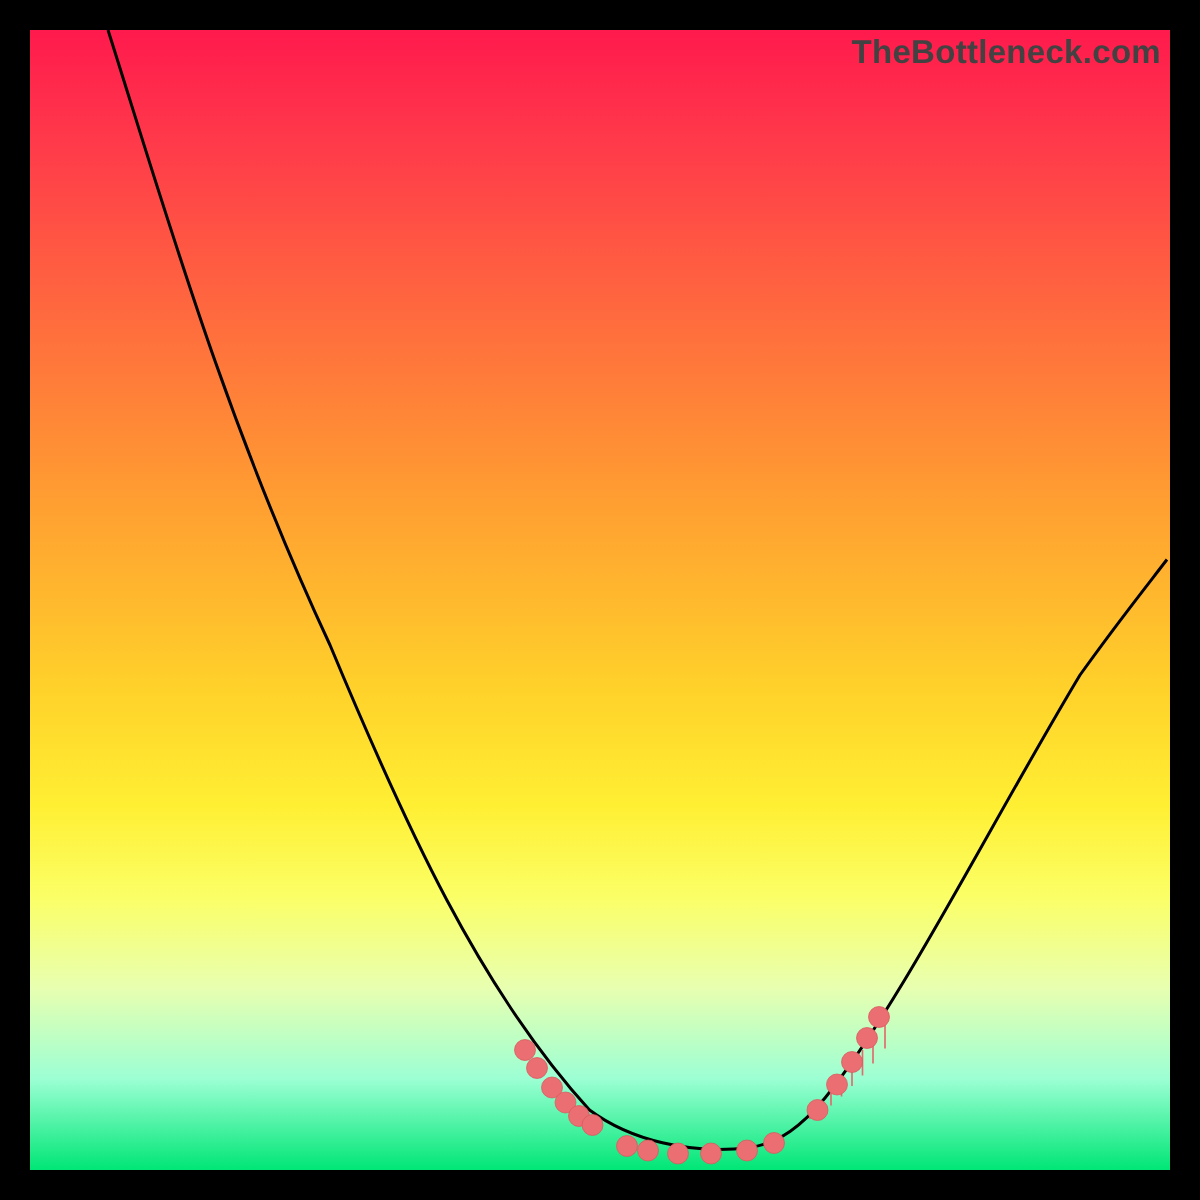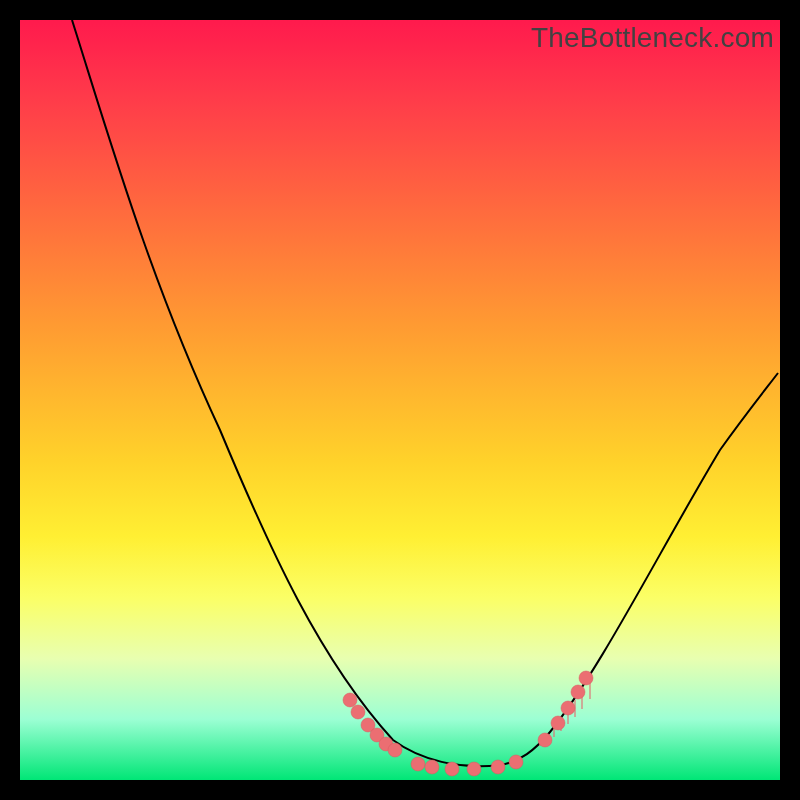--- a/index.html
+++ b/index.html
@@ -38,22 +38,22 @@
       #e8ffb0 84%,
       #9cffd4 92%,
       #00e676 100%
     );
   }
   .watermark {
     position: absolute;
     top: 2px;
     right: 6px;
     color: #424242;
-    font-size: 28px;
-    font-weight: 400;
+    font-size: 22px;
+    font-weight: 700;
     letter-spacing: 0.2px;
     user-select: none;
   }
   svg.overlay {
     position: absolute;
     left: 0;
     top: 0;
     width: 760px;
     height: 760px;
   }

